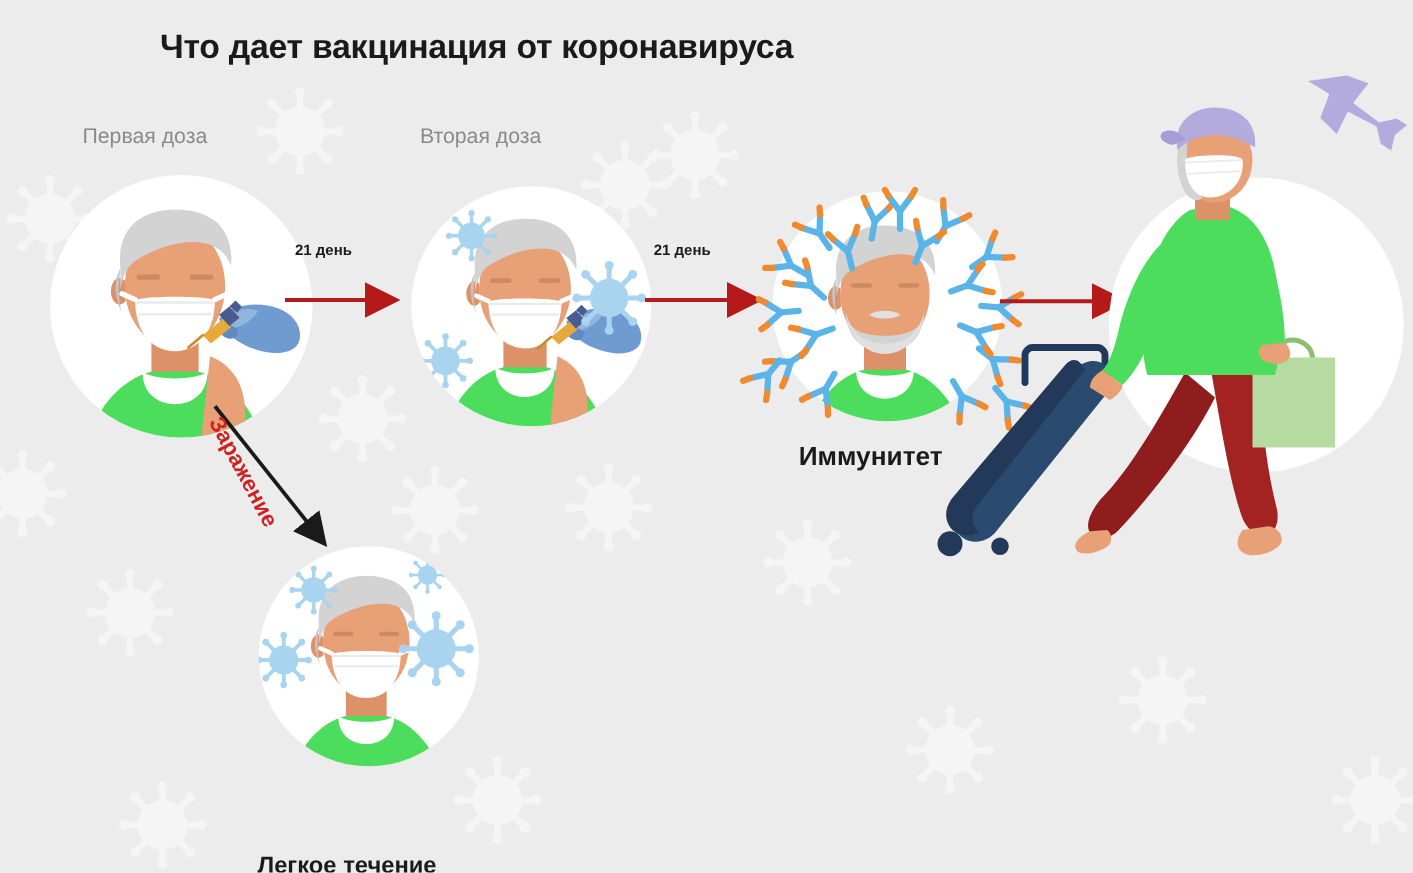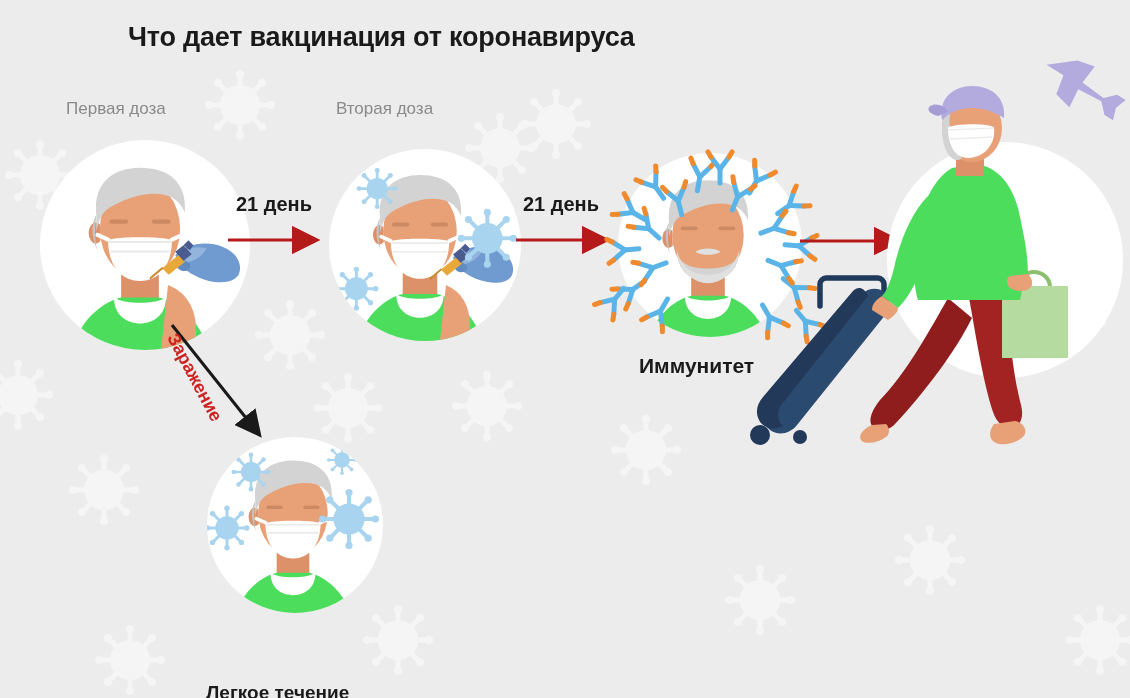--- a/index.html
+++ b/index.html
@@ -19,21 +19,21 @@
     font-size:27px; font-weight:bold; color:#1a1a1a;
     letter-spacing:-0.2px;
   }
   .dose-label {
     font-size:17px; color:#8a8a8a; font-weight:400;
   }
   #label-dose1 { left:66px; top:99px; }
   #label-dose2 { left:336px; top:99px; }
 
   .day-label {
-    font-size:20px; font-weight:bold; color:#1a1a1a;
+    font-size:12px; font-weight:bold; color:#1a1a1a;
   }
   #label-day1 { left:236px; top:193px; }
   #label-day2 { left:523px; top:193px; }
 
   #label-immunity {
     left:639px; top:354px;
     font-size:21px; font-weight:bold; color:#1a1a1a;
   }
 
   #label-infection {

